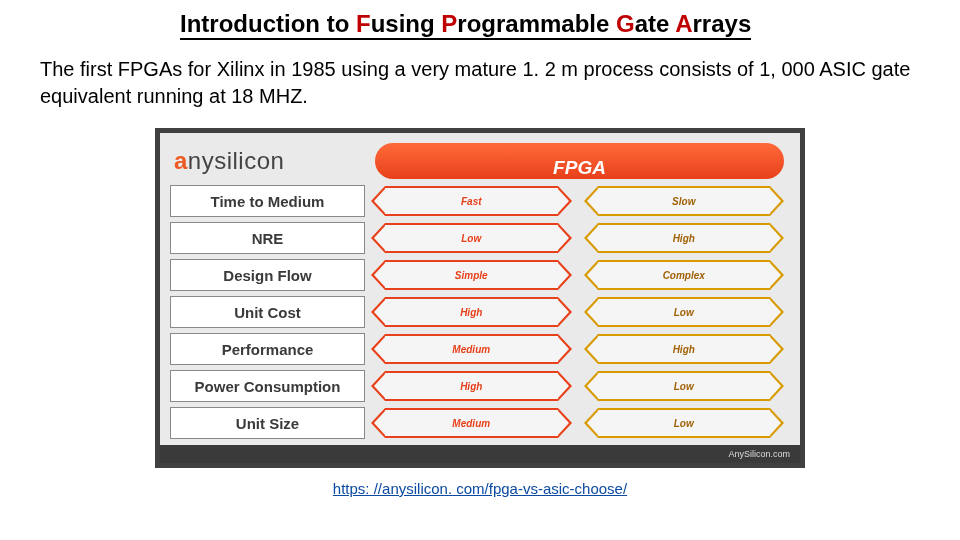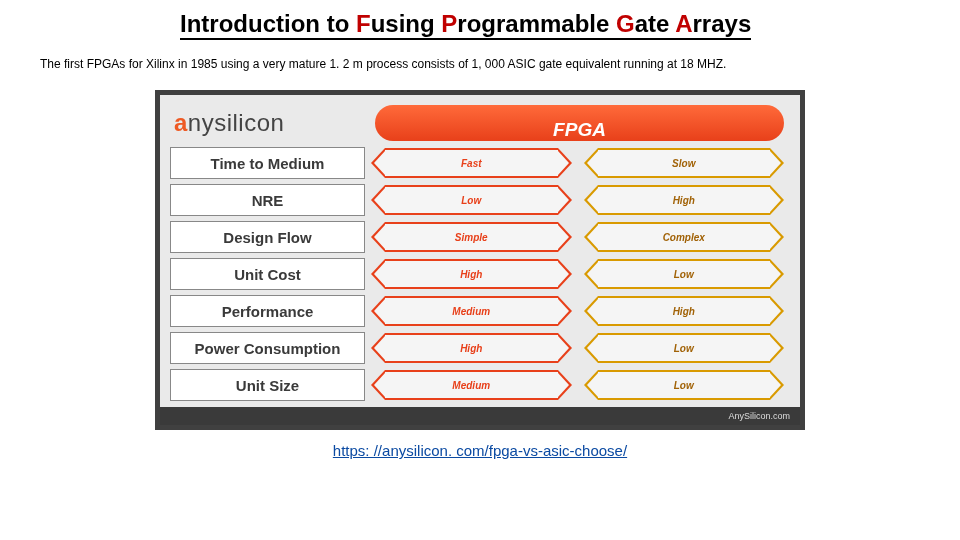--- a/index.html
+++ b/index.html
@@ -23,21 +23,21 @@
   .title span.accent {
     color: #c00000;
     font-weight: bold;
   }
   .title-inner {
     border-bottom: 2px solid #000;
     padding-bottom: 1px;
     display: inline;
   }
   .body-text {
-    font-size: 12px;
+    font-size: 20px;
     margin: 0 0 18px 0;
     line-height: 1.35;
   }
   .figure {
     width: 640px;
     margin: 0 auto;
     background: #eaeaea;
     border: 5px solid #404040;
     padding: 0;
   }

